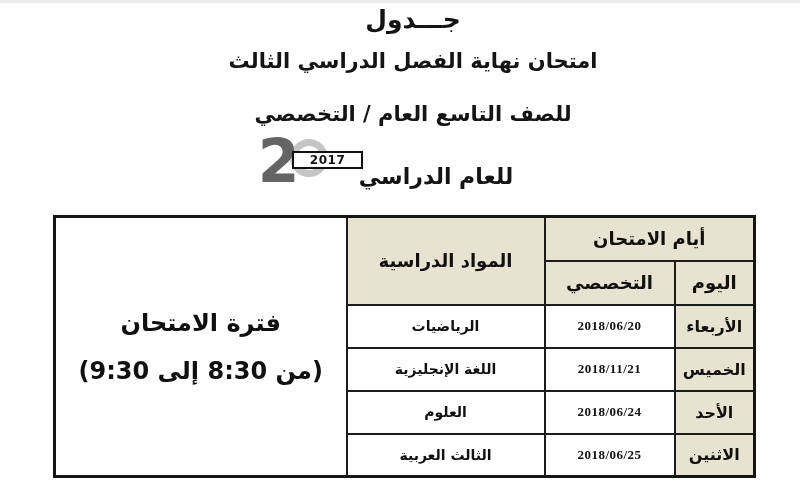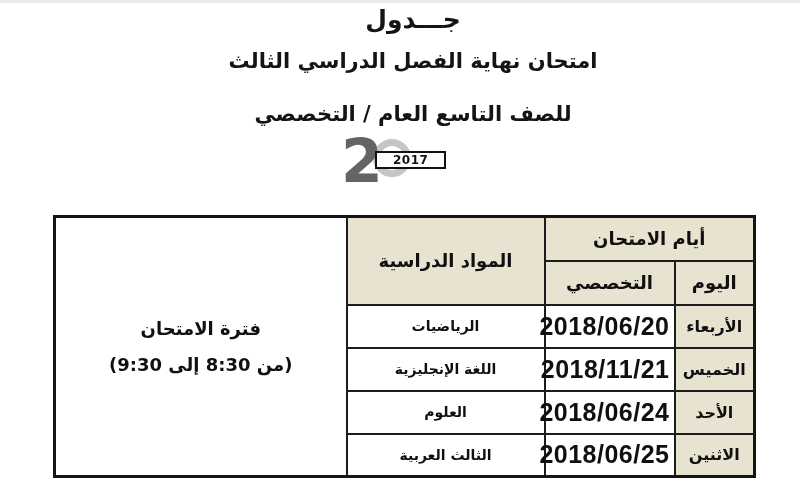--- a/index.html
+++ b/index.html
@@ -61,34 +61,35 @@
     text-align: center; vertical-align: middle;
     font-weight: bold; color: #101010;
     padding: 4px;
   }
   .beige { background: #e8e3d1; }
   .white { background: #ffffff; }
   tr.hrow { height: 44px; }
   tr.drow { height: 43px; }
   .hdr { font-size: 18px; }
   .day-cell { font-size: 16px; }
-  .date-cell { font-family: Liberation Sans, sans-serif; font-size: 25px; letter-spacing: 0.5px; }
+  .date-cell { font-family: Liberation Serif, serif; font-size: 13px; letter-spacing: 0.5px; }
   .subject-cell { font-size: 14px; }
-  .period-cell { font-size: 18px; line-height: 2; }
+  .period-cell { font-size: 24px; line-height: 2; }
 </style>
 </head>
 <body>
 
 <div class="top-edge"></div>
 
 <div class="title-line t1">جـــدول</div>
 <div class="title-line t2">امتحان نهاية الفصل الدراسي الثالث</div>
 <div class="title-line t3">للصف التاسع العام  /  التخصصي</div>
 
 <div class="year-row">
+  <span class="year-text">للعام الدراسي</span>
   <span class="ay-logo">
     <span class="ay-ring"></span>
     <span class="ay-digit2">2</span>
     <span class="ay-2017">2017</span>
   </span>
 </div>
 
 <table class="sched">
   <colgroup>
     <col style="width:80px">

